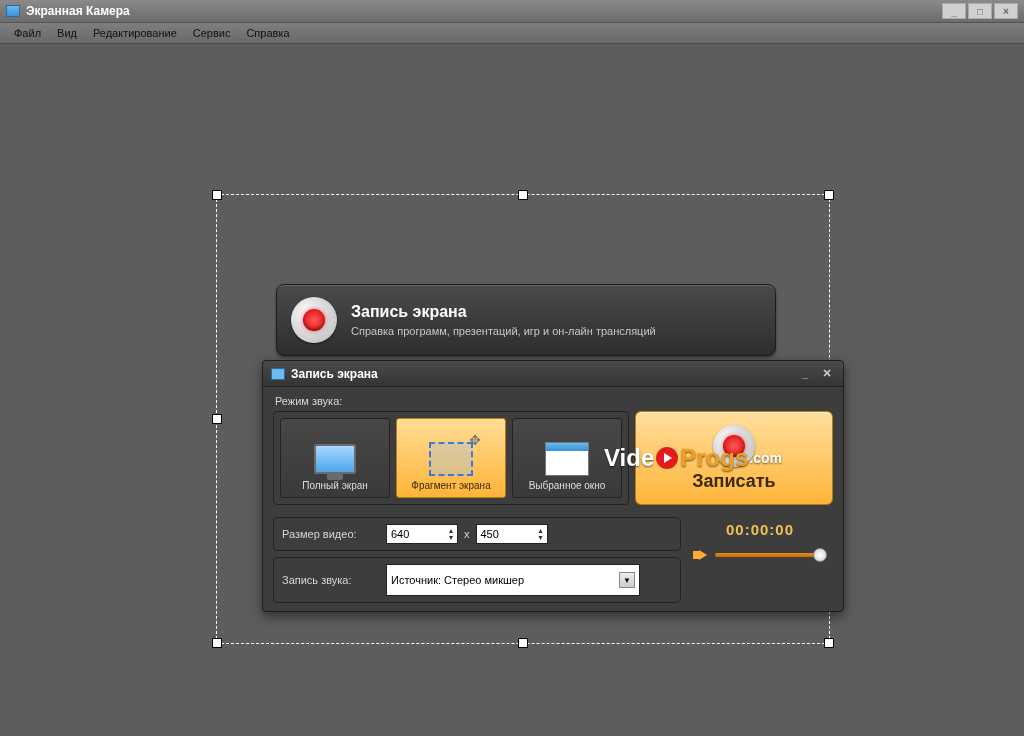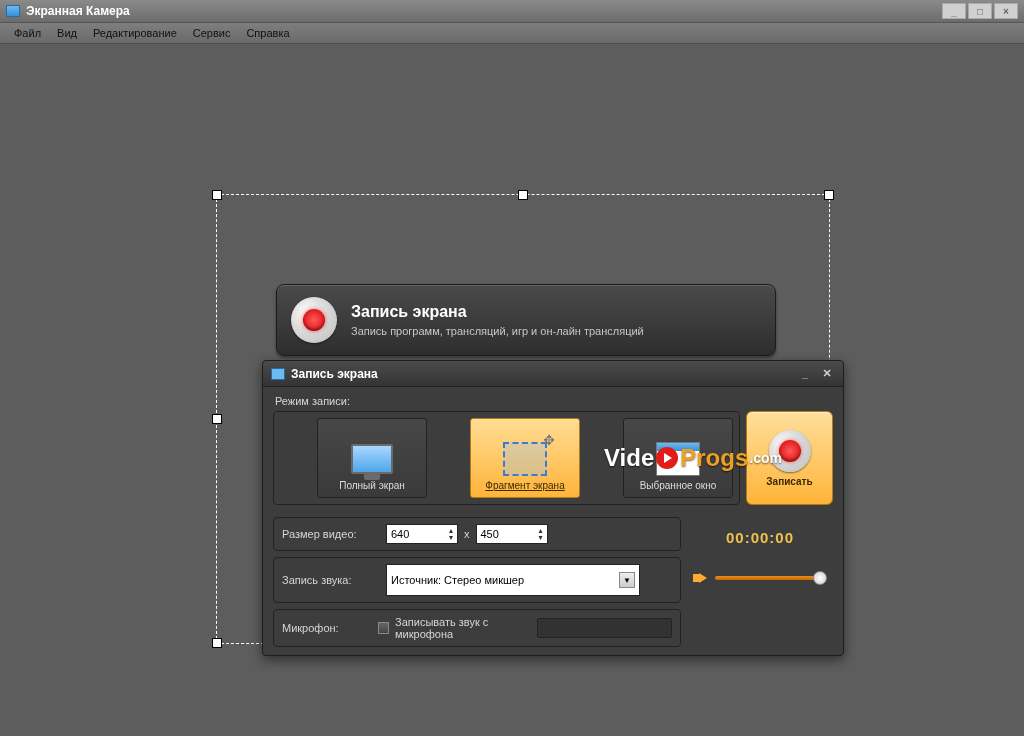--- a/index.html
+++ b/index.html
@@ -30,33 +30,33 @@
 .dialog { position: absolute; left: 262px; top: 316px; width: 582px; background: #3d3d3d; border: 1px solid #1e1e1e; border-radius: 4px; box-shadow: 0 4px 12px rgba(0,0,0,.5); }
 .dlg-title { height: 26px; background: linear-gradient(#4b4b4b,#343434); display: flex; align-items: center; padding: 0 8px; color: #fff; font-size: 12px; font-weight: bold; border-bottom: 1px solid #222; border-radius: 4px 4px 0 0; }
 .dlg-title-icon { width: 14px; height: 12px; background: #6bbaf0; border: 1px solid #2a6ca0; margin-right: 6px; }
 .dlg-title .spacer { flex: 1; }
 .dlg-min, .dlg-close { width: 16px; height: 14px; color: #ccc; font-size: 11px; text-align: center; margin-left: 6px; cursor: pointer; }
 .dlg-body { padding: 8px 10px; color: #d6d6d6; font-size: 11px; }
 
 .mode-label { margin: 0 0 4px 2px; }
 .mode-row { display: flex; gap: 6px; }
 .mode-box { border: 1px solid #222; border-radius: 4px; padding: 6px; display: flex; align-items: flex-start; }
-.mode-card { width: 110px; height: 80px; border: 1px solid #222; border-radius: 3px; background: linear-gradient(#474747,#3a3a3a); display: flex; flex-direction: column; align-items: center; justify-content: flex-end; padding-bottom: 6px; color: #ddd; font-size: 10px; cursor: pointer; margin-left: 37px; }
-.mode-card.active { background: linear-gradient(#ffdd95,#ffb439); border-color: #b17b17; color: #3a2a00; text-decoration: underline; }
+.mode-card { width: 110px; height: 80px; border: 1px solid #222; border-radius: 3px; background: linear-gradient(#474747,#3a3a3a); display: flex; flex-direction: column; align-items: center; justify-content: flex-end; padding-bottom: 6px; color: #ddd; font-size: 10px; cursor: pointer; }
+.mode-card.active { background: linear-gradient(#ffdd95,#ffb439); border-color: #b17b17; color: #3a2a00; }
 .mode-img { width: 54px; height: 42px; margin-top: 6px; display: flex; align-items: center; justify-content: center; }
 .monitor { width: 42px; height: 30px; background: linear-gradient(#a9d7ff,#4ea7ea); border: 2px solid #6b6b6b; border-radius: 2px; position: relative; }
 .monitor:after { content:""; position:absolute; left:50%; bottom:-8px; width:16px; height:6px; margin-left:-8px; background:#6b6b6b; border-radius:0 0 2px 2px; }
 .frag { width: 44px; height: 34px; border: 2px dashed #3a7bd5; background: rgba(140,190,255,.3); position: relative; }
 .frag:after { content:"✥"; position:absolute; right:-10px; top:-12px; font-size:14px; color:#777; }
 .winbox { width: 44px; height: 34px; background: #fff; border: 1px solid #777; position: relative; }
 .winbox:before { content:""; position:absolute; left:0; top:0; right:0; height:8px; background:linear-gradient(#6bbaf0,#3a8fd6); }
 
 .record-btn { flex: 1; border: 1px solid #b17b17; border-radius: 6px; background: linear-gradient(#ffdf9c,#ffb439); display: flex; flex-direction: column; align-items: center; justify-content: center; cursor: pointer; box-shadow: inset 0 1px 0 rgba(255,255,255,.5); }
 .record-btn .record-dot { width: 42px; height: 42px; margin: 0 0 4px 0; }
-.record-btn-label { font-size: 10px; font-weight: bold; color: #3a2a00; }
+.record-btn-label { font-size: 18px; font-weight: bold; color: #3a2a00; }
 
 .row { display: flex; align-items: center; border: 1px solid #222; border-radius: 4px; padding: 6px 8px; margin-top: 6px; }
 .row-label { width: 104px; font-size: 11px; }
 .num-input { width: 72px; height: 20px; background: #fff; color: #000; border: 1px solid #222; padding: 0 4px; font-size: 11px; display: flex; align-items: center; justify-content: space-between; }
 .spin { display: flex; flex-direction: column; line-height: 7px; font-size: 8px; color: #333; }
 .x-sep { margin: 0 6px; font-size: 11px; }
 .combo { flex: 0 0 254px; height: 32px; background: #fff; color: #000; border: 1px solid #222; display: flex; align-items: center; padding: 0 4px; font-size: 11px; justify-content: space-between; }
 .combo-btn { width: 16px; height: 16px; background: linear-gradient(#eee,#ccc); border: 1px solid #888; display: flex; align-items: center; justify-content: center; font-size: 8px; }
 .checkbox { width: 12px; height: 12px; border: 1px solid #888; background: linear-gradient(#666,#444); margin-right: 6px; display:inline-block; vertical-align:middle; }
 .timer { color: #f0c050; font-size: 15px; font-weight: bold; letter-spacing: 1px; }
@@ -107,34 +107,34 @@
     <div class="handle h-s"></div>
     <div class="handle h-se"></div>
   </div>
 
   <div class="banner">
     <div class="record-dot">
         <div class="record-dot-inner"></div>
       </div>
     <div>
       <div class="banner-title">Запись экрана</div>
-      <div class="banner-sub">Запись программ, трансляций, игр и он-лайн трансляций</div>
+      <div class="banner-sub">Справка программ, презентаций, игр и он-лайн трансляций</div>
     </div>
   </div>
 
   <div class="dialog">
     <div class="dlg-title">
       <span class="dlg-title-icon"></span>
       <span>Запись экрана</span>
       <span class="spacer"></span>
       <span class="dlg-min">_</span>
       <span class="dlg-close">✕</span>
     </div>
     <div class="dlg-body">
-      <div class="mode-label">Режим записи:</div>
+      <div class="mode-label">Режим звука:</div>
       <div class="mode-row">
         <div class="mode-box" style="gap:6px;">
           <div class="mode-card">
             <div class="mode-img">
                 <div class="monitor"></div>
               </div>
             <span>Полный экран</span>
           </div>
           <div class="mode-card active">
             <div class="mode-img">
@@ -173,26 +173,20 @@
           </div>
 
           <div class="row">
             <span class="row-label">Запись звука:</span>
             <div class="combo">
               <span>Источник: Стерео микшер</span>
               <span class="combo-btn">▼</span>
             </div>
           </div>
 
-          <div class="row">
-            <span class="row-label">Микрофон:</span>
-            <span class="checkbox"></span>
-            <span>Записывать звук с микрофона</span>
-            <span class="mic-slot"></span>
-          </div>
         </div>
 
         <div style="width:146px; display:flex; flex-direction:column; justify-content:space-around; align-items:center; padding:4px 0;">
           <div class="timer">00:00:00</div>
           <div class="vol-row">
             <span class="vol-icon"></span>
             <div class="slider-track">
               <div class="slider-thumb"></div>
             </div>
           </div>

